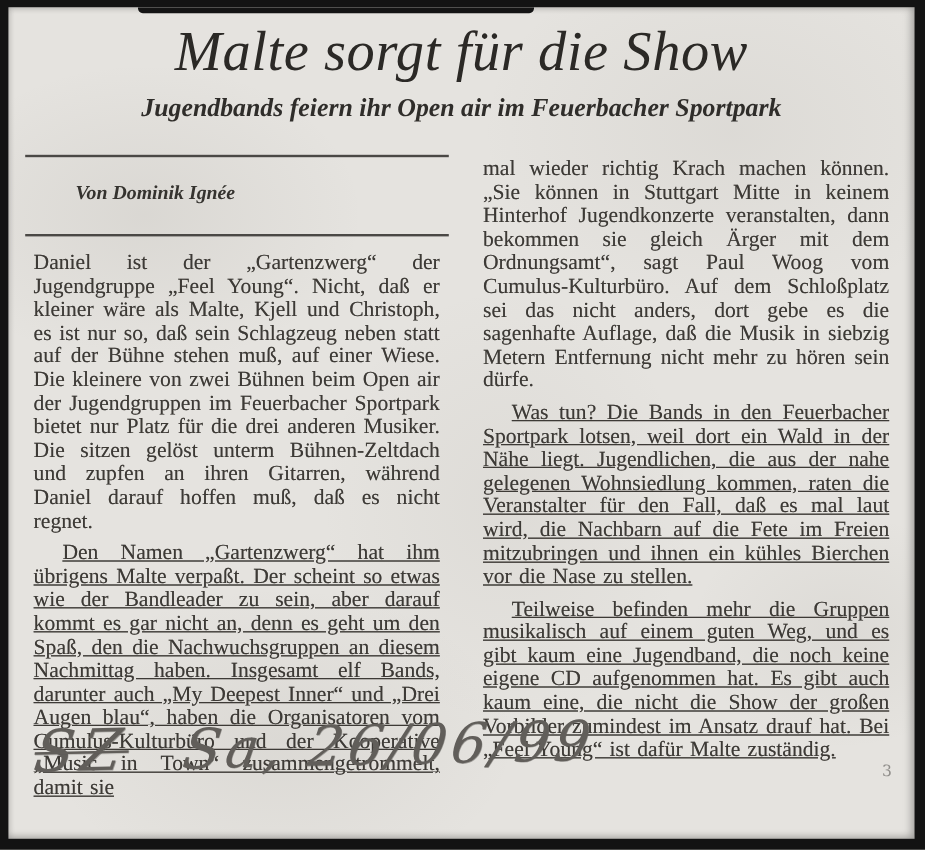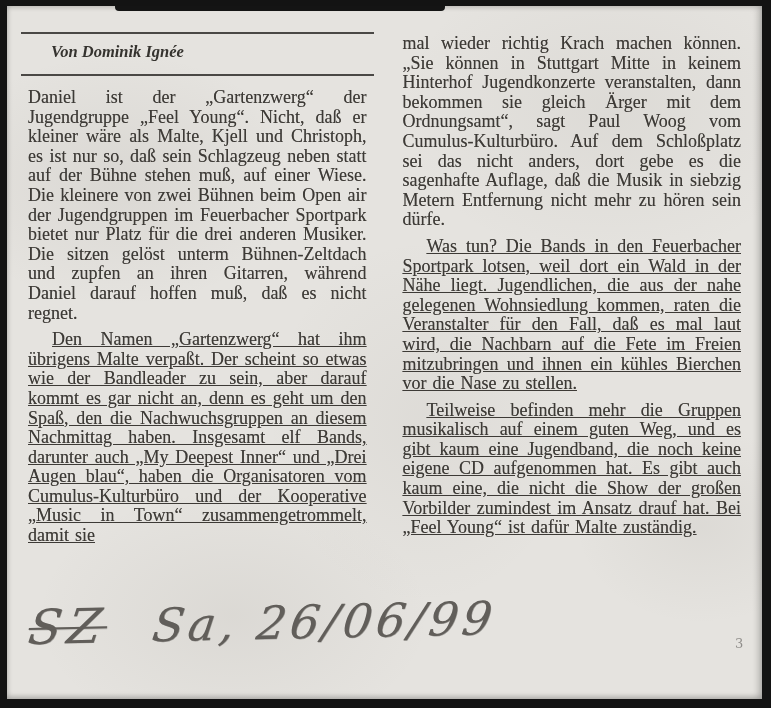--- a/index.html
+++ b/index.html
@@ -59,21 +59,21 @@
     margin-top: 12px;
   }
   .col { flex: 1 1 0; min-width: 0; }
   .byline-box {
     border-top: 2px solid #4a4845;
     border-bottom: 2px solid #4a4845;
     padding: 8px 0 12px 0;
     margin-bottom: 12px;
   }
   .byline {
-    margin: 0;
+    margin: 12px;
     padding-left: 30px;
     font-style: italic;
     font-weight: bold;
     font-size: 16.5px;
     color: #35332f;
   }
   .para {
     margin: 7px;
     text-align: justify;
     font-size: 18px;
@@ -119,20 +119,24 @@
     filter: blur(0.4px);
     font-family: "DejaVu Serif", serif;
   }
 </style>
 </head>
 <body>
 
 <div class="scan">
   <div class="paper">
 
+    <header class="header">
+      <h1 class="title">Malte sorgt für die Show</h1>
+      <h2 class="subtitle">Jugendbands feiern ihr Open air im Feuerbacher Sportpark</h2>
+    </header>
 
     <div class="columns">
 
       <div class="col left">
         <div class="byline-box">
           <p class="byline">Von Dominik Ignée</p>
         </div>
         <p class="para">Daniel ist der „Gartenzwerg“ der Jugendgruppe „Feel Young“. Nicht, daß er kleiner wäre als Malte, Kjell und Christoph, es ist nur so, daß sein Schlagzeug neben statt auf der Bühne stehen muß, auf einer Wiese. Die kleinere von zwei Bühnen beim Open air der Jugendgruppen im Feuerbacher Sportpark bietet nur Platz für die drei anderen Musiker. Die sitzen gelöst unterm Bühnen-Zeltdach und zupfen an ihren Gitarren, während Daniel darauf hoffen muß, daß es nicht regnet.</p>
         <p class="para indent">Den Namen „Gartenzwerg“ hat ihm übrigens Malte verpaßt. Der scheint so etwas wie der Bandleader zu sein, aber darauf kommt es gar nicht an, denn es geht um den Spaß, den die Nachwuchsgruppen an diesem Nachmittag haben. Insgesamt elf Bands, darunter auch „My Deepest Inner“ und „Drei Augen blau“, haben die Organisatoren vom Cumulus-Kulturbüro und der Kooperative „Music in Town“ zusammengetrommelt, damit sie</p>
       </div>

